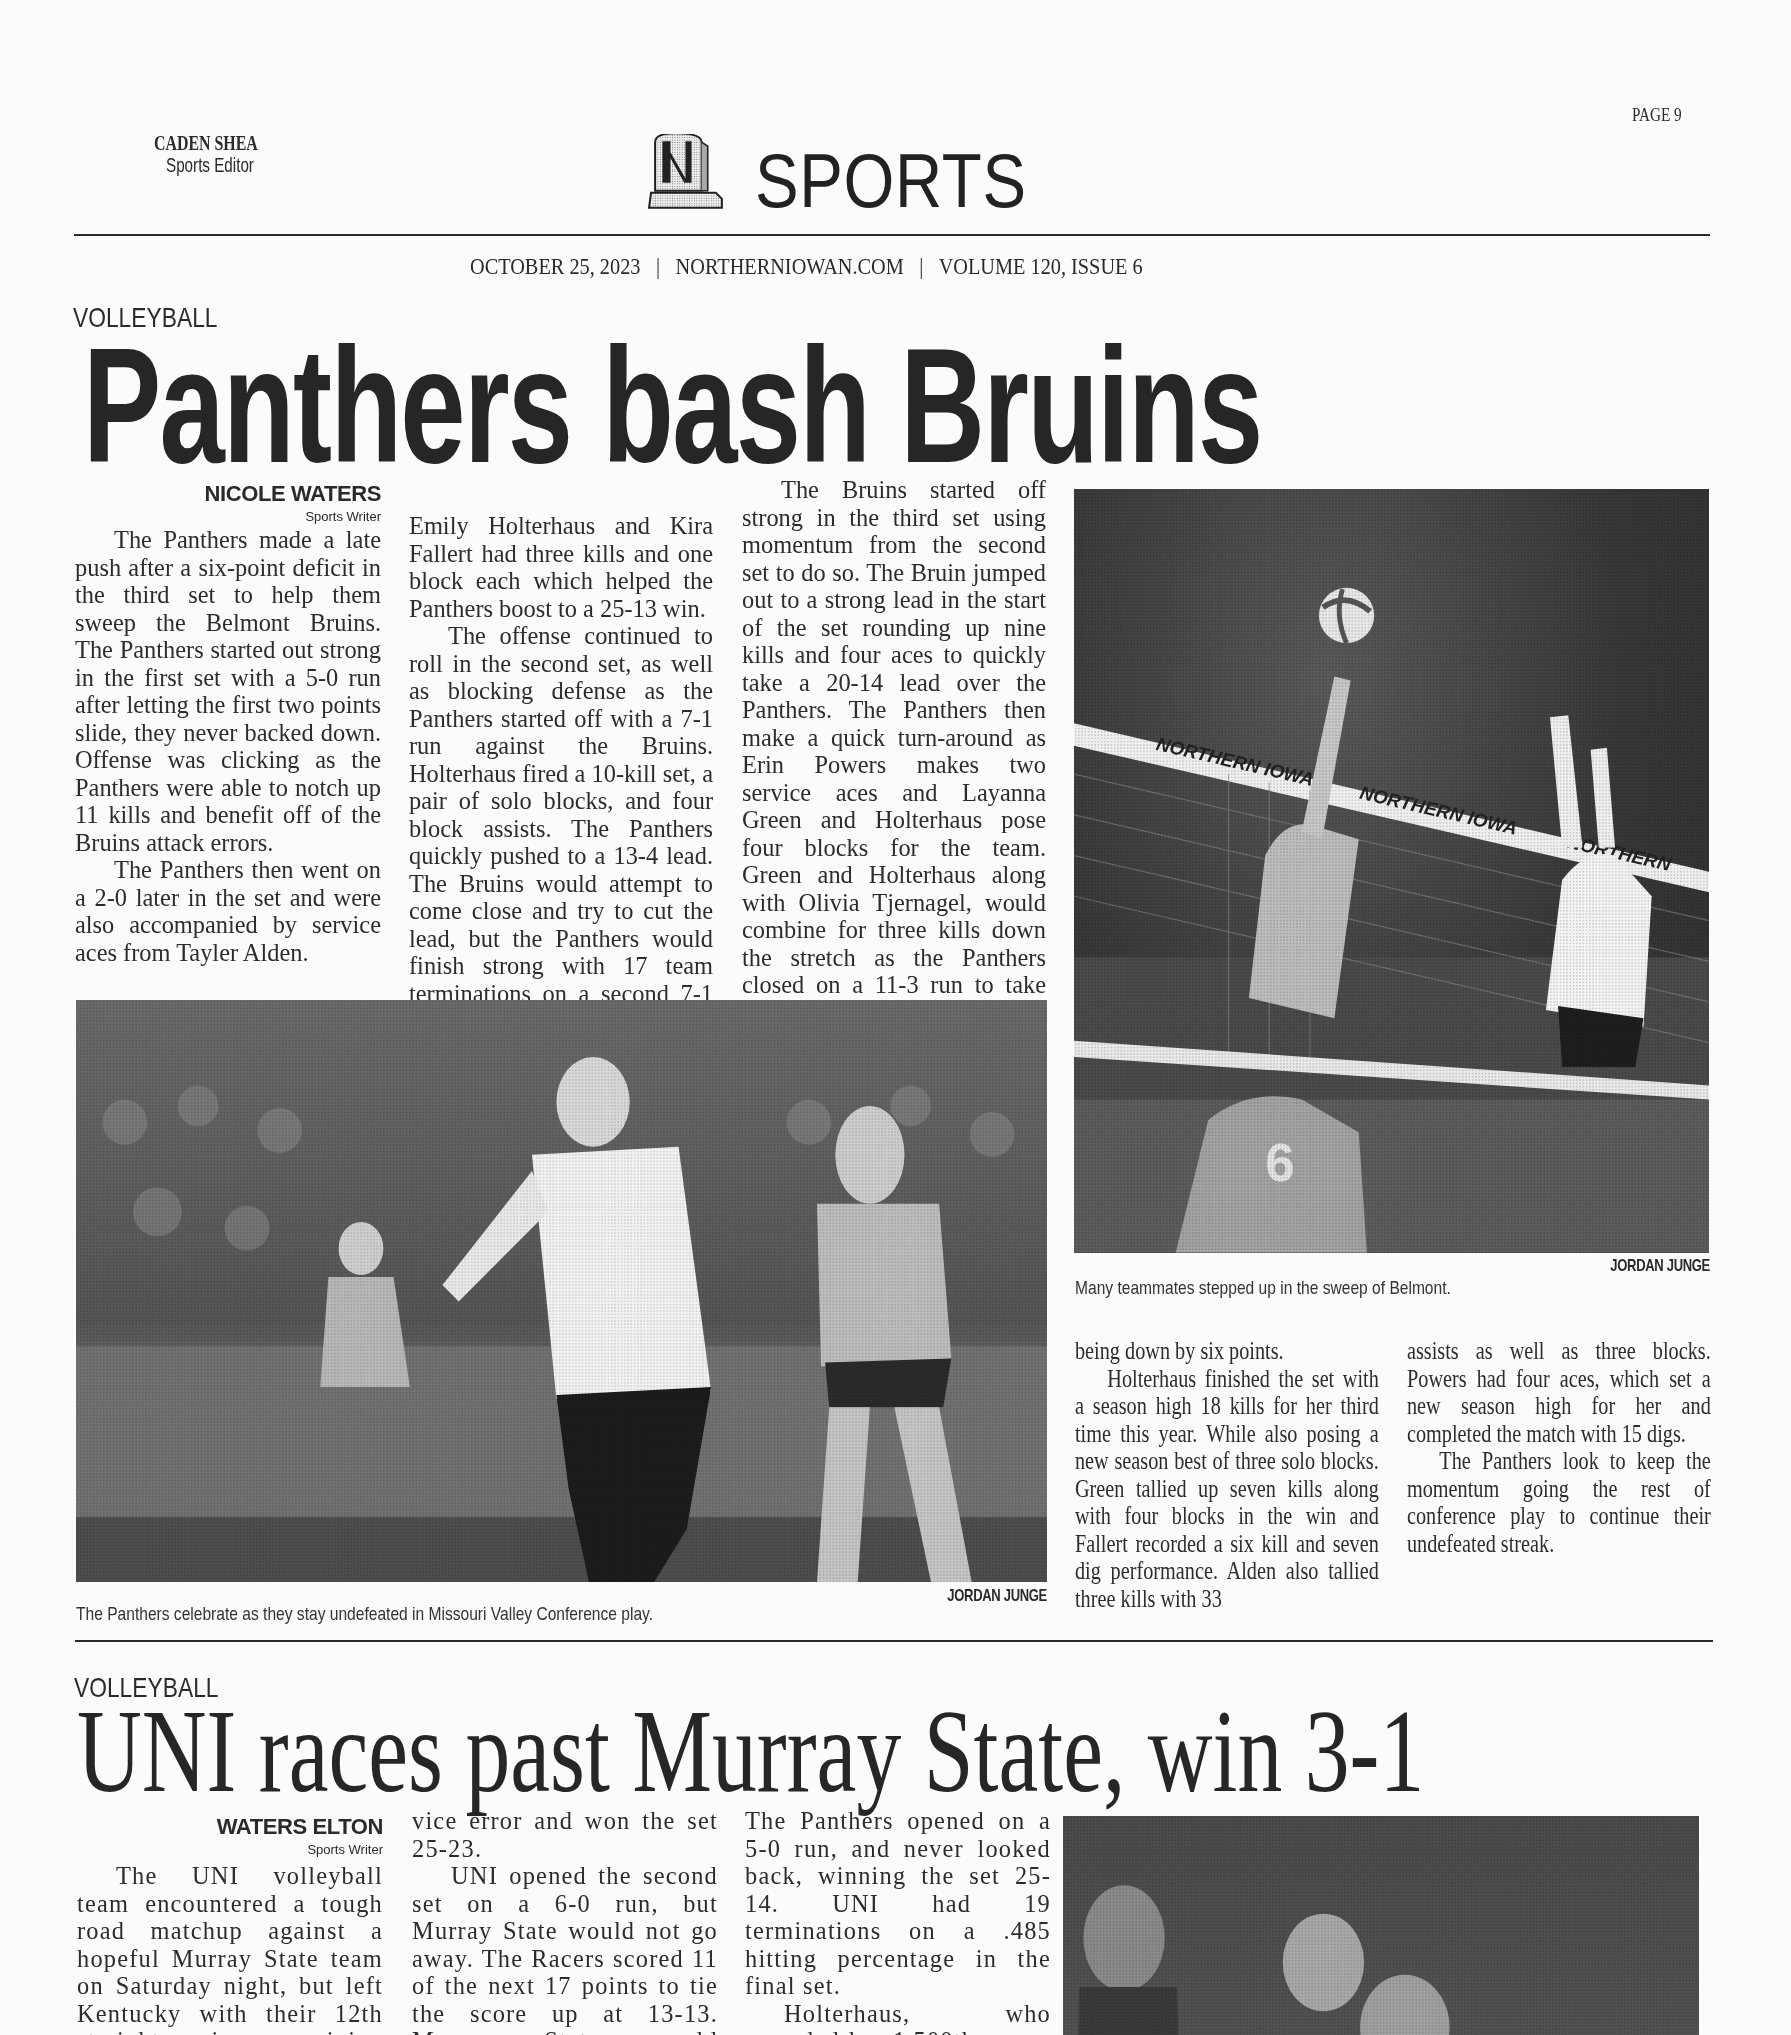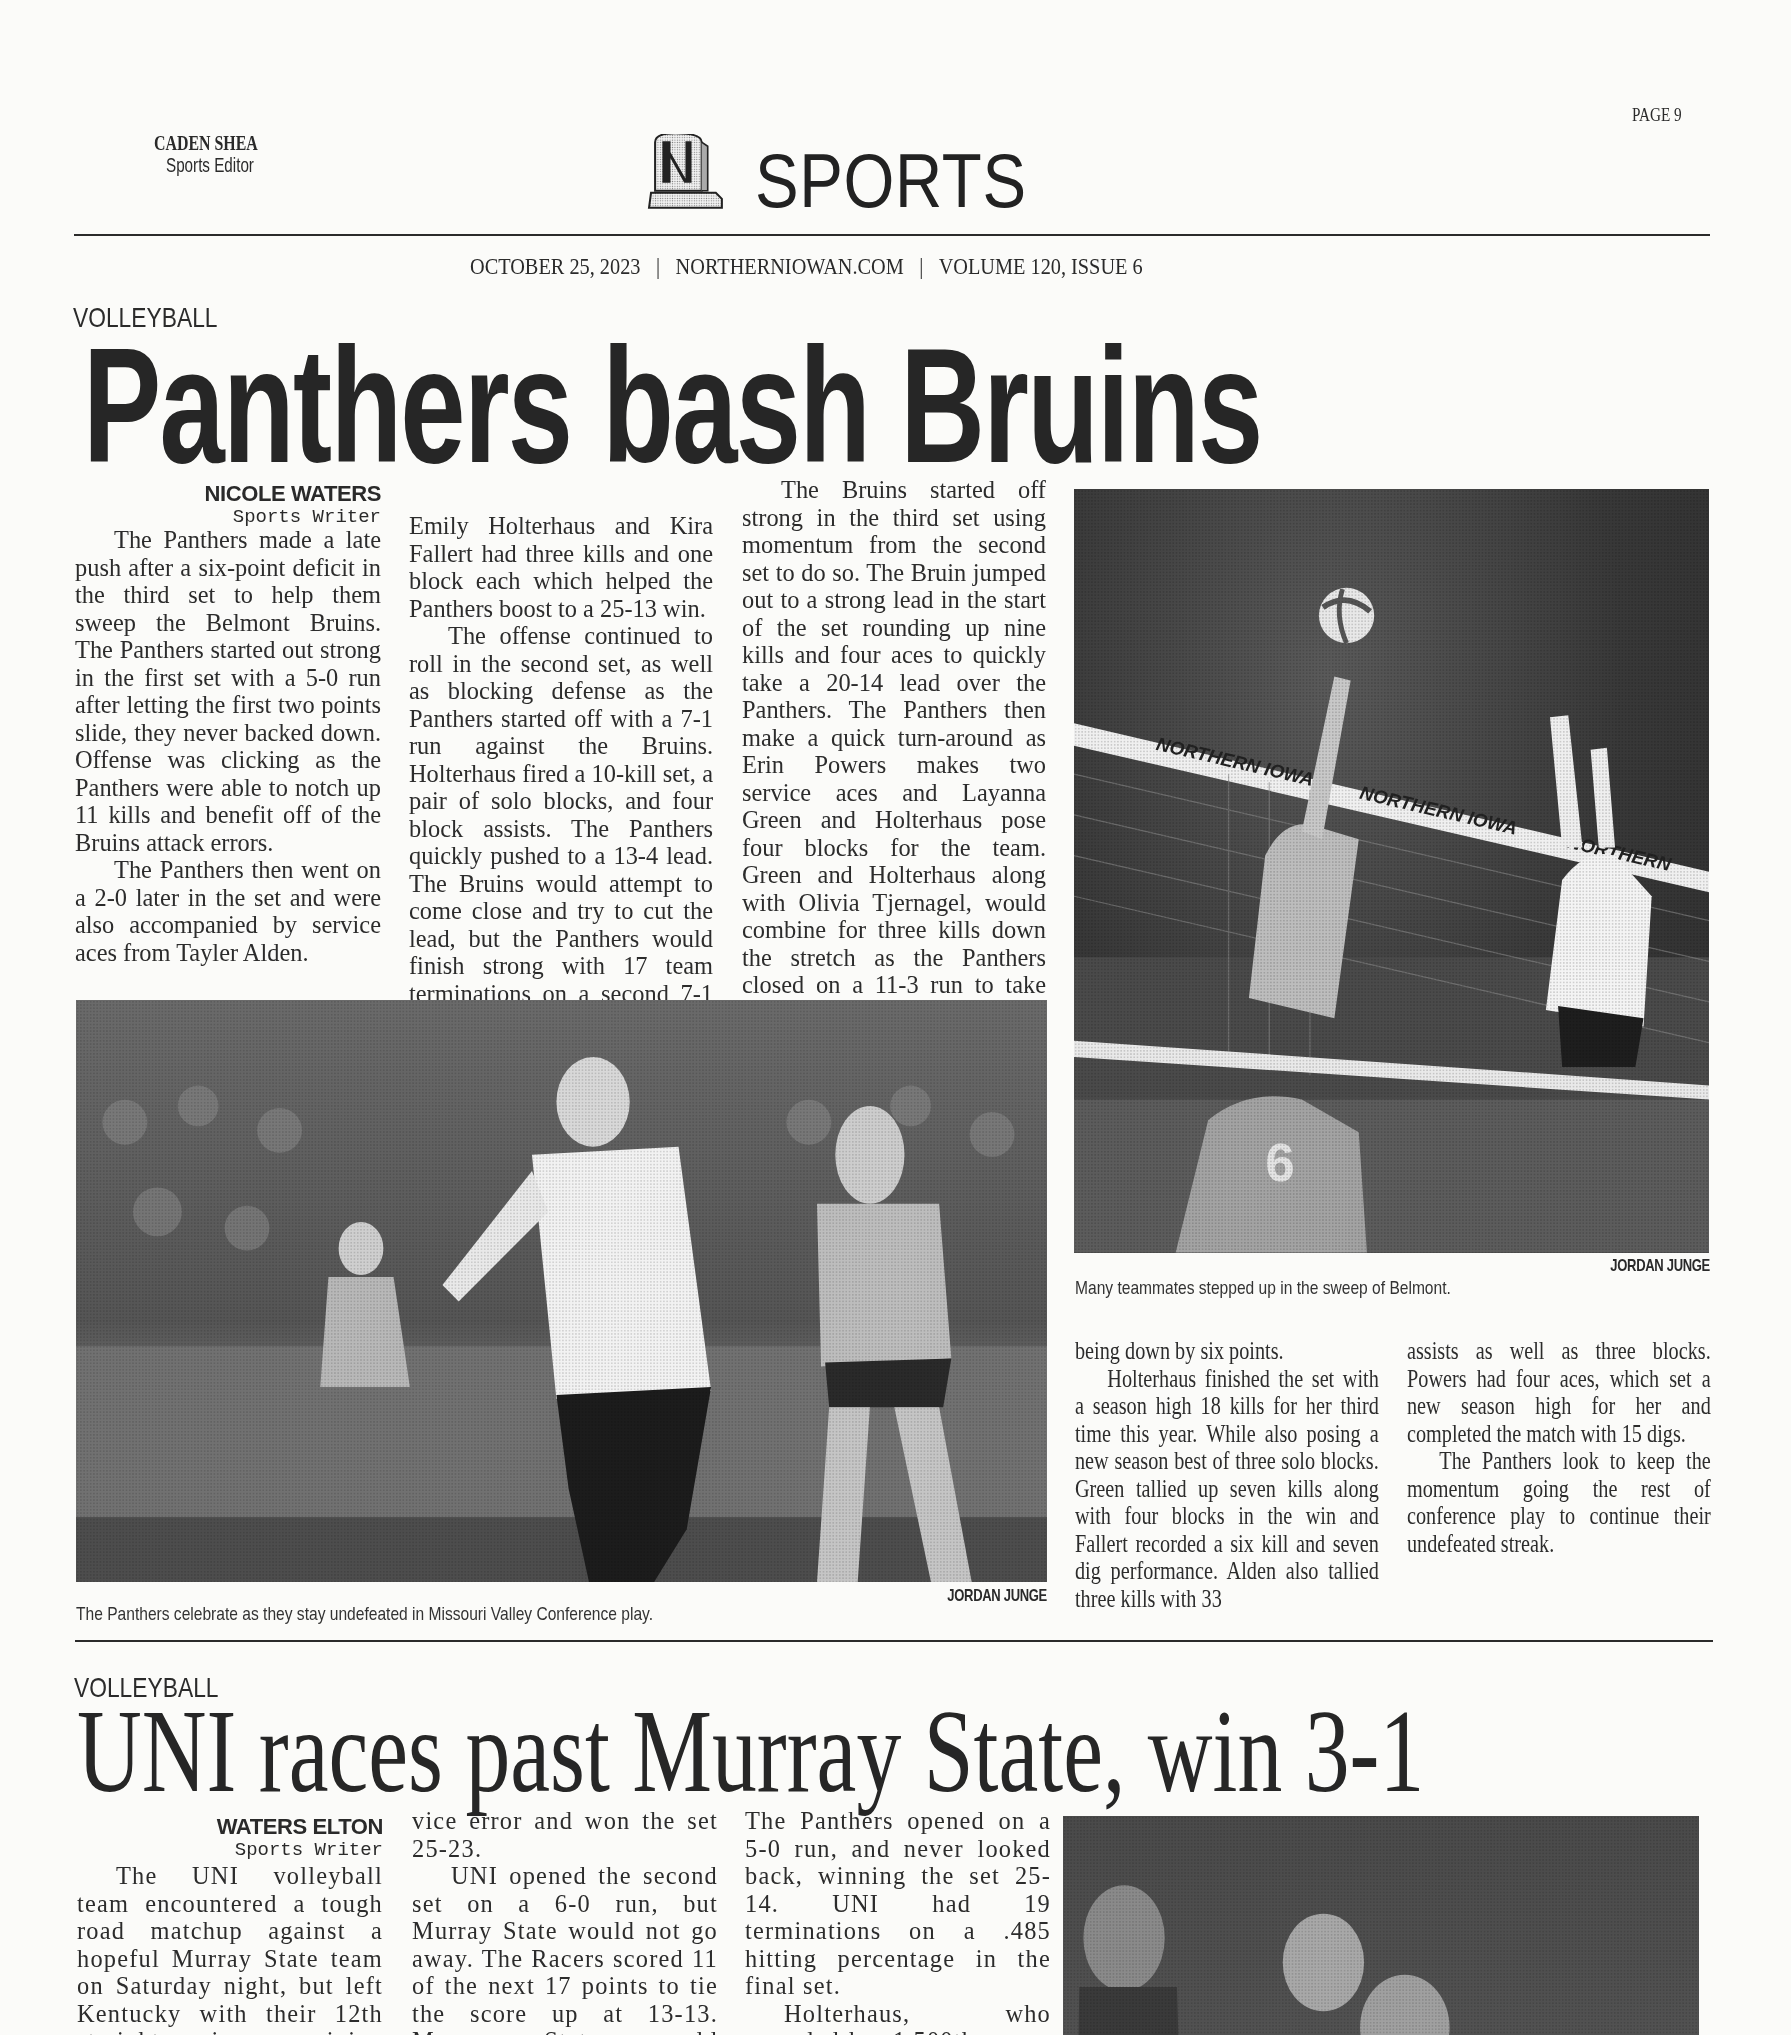--- a/index.html
+++ b/index.html
@@ -6,21 +6,21 @@
   body{width:1791px;height:2768px;background:#fbfbf9;position:relative;overflow:hidden;color:#2a2a2a;}
   .abs{position:absolute;}
   .serif{font-family:"Liberation Serif","DejaVu Serif",serif;}
   .sans{font-family:"Liberation Sans","DejaVu Sans",sans-serif;}
   .rule{position:absolute;height:2.4px;background:#2b2b2b;}
   .body-col{position:absolute;font-family:"Liberation Serif","DejaVu Serif",serif;font-size:24.4px;line-height:27.5px;text-align:justify;color:#2c2c2c;}
   .body-col p{margin:0;text-indent:0;}
   .body-col p.ind{text-indent:39px;}
   .narrow{transform-origin:0 0;}
   .byline-name{font-family:Liberation Sans, sans-serif;font-weight:bold;font-size:22px;text-align:right;letter-spacing:-0.4px;line-height:23.6px;}
-  .byline-role{font-family:Liberation Mono, monospace;font-size:19px;text-align:right;line-height:22px;}
+  .byline-role{font-family:Liberation Sans, sans-serif;font-size:13px;text-align:right;line-height:22px;}
   .photo{position:absolute;overflow:hidden;background:#555;}
   .credit{position:absolute;font-family:"Liberation Sans",sans-serif;font-weight:bold;font-size:16.3px;letter-spacing:-0.4px;text-align:right;transform:scaleX(0.8);transform-origin:100% 0;}
   .caption{position:absolute;font-family:"Liberation Sans",sans-serif;font-size:19px;white-space:nowrap;transform:scaleX(0.82);transform-origin:0 0;color:#333;}
   .section-label{position:absolute;font-family:"Liberation Sans",sans-serif;font-size:28.5px;white-space:nowrap;transform:scaleX(0.8);transform-origin:0 0;color:#2b2b2b;}
 </style>
 </head>
 <body>
 
 <div class="abs" style="left:0;top:0;width:1791px;height:252px;">
   <div class="abs serif" style="left:154px;top:132px;font-size:20.4px;font-weight:bold;white-space:nowrap;transform:scaleX(0.78);transform-origin:0 0;">CADEN SHEA</div>

